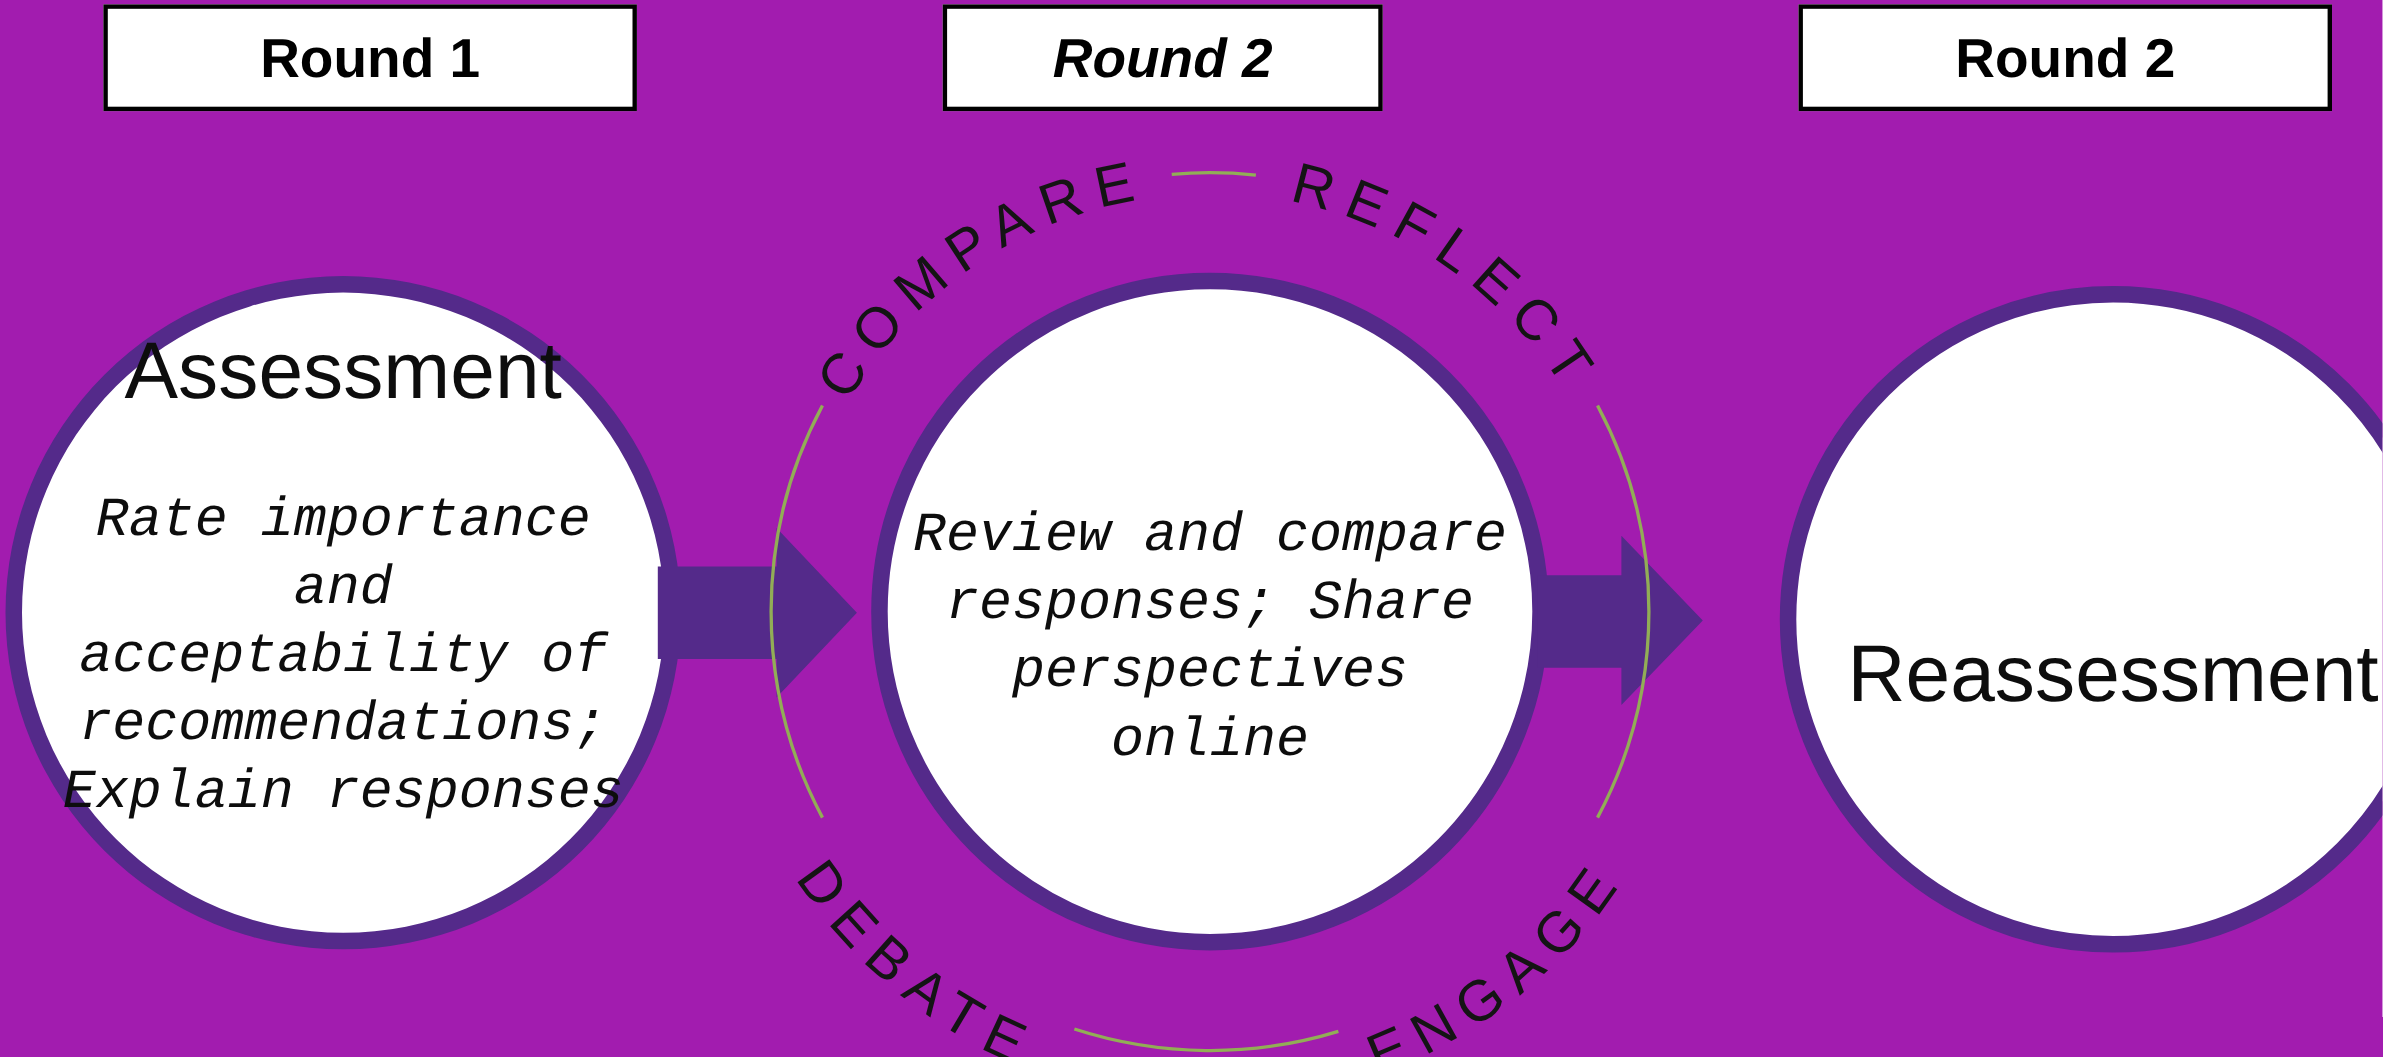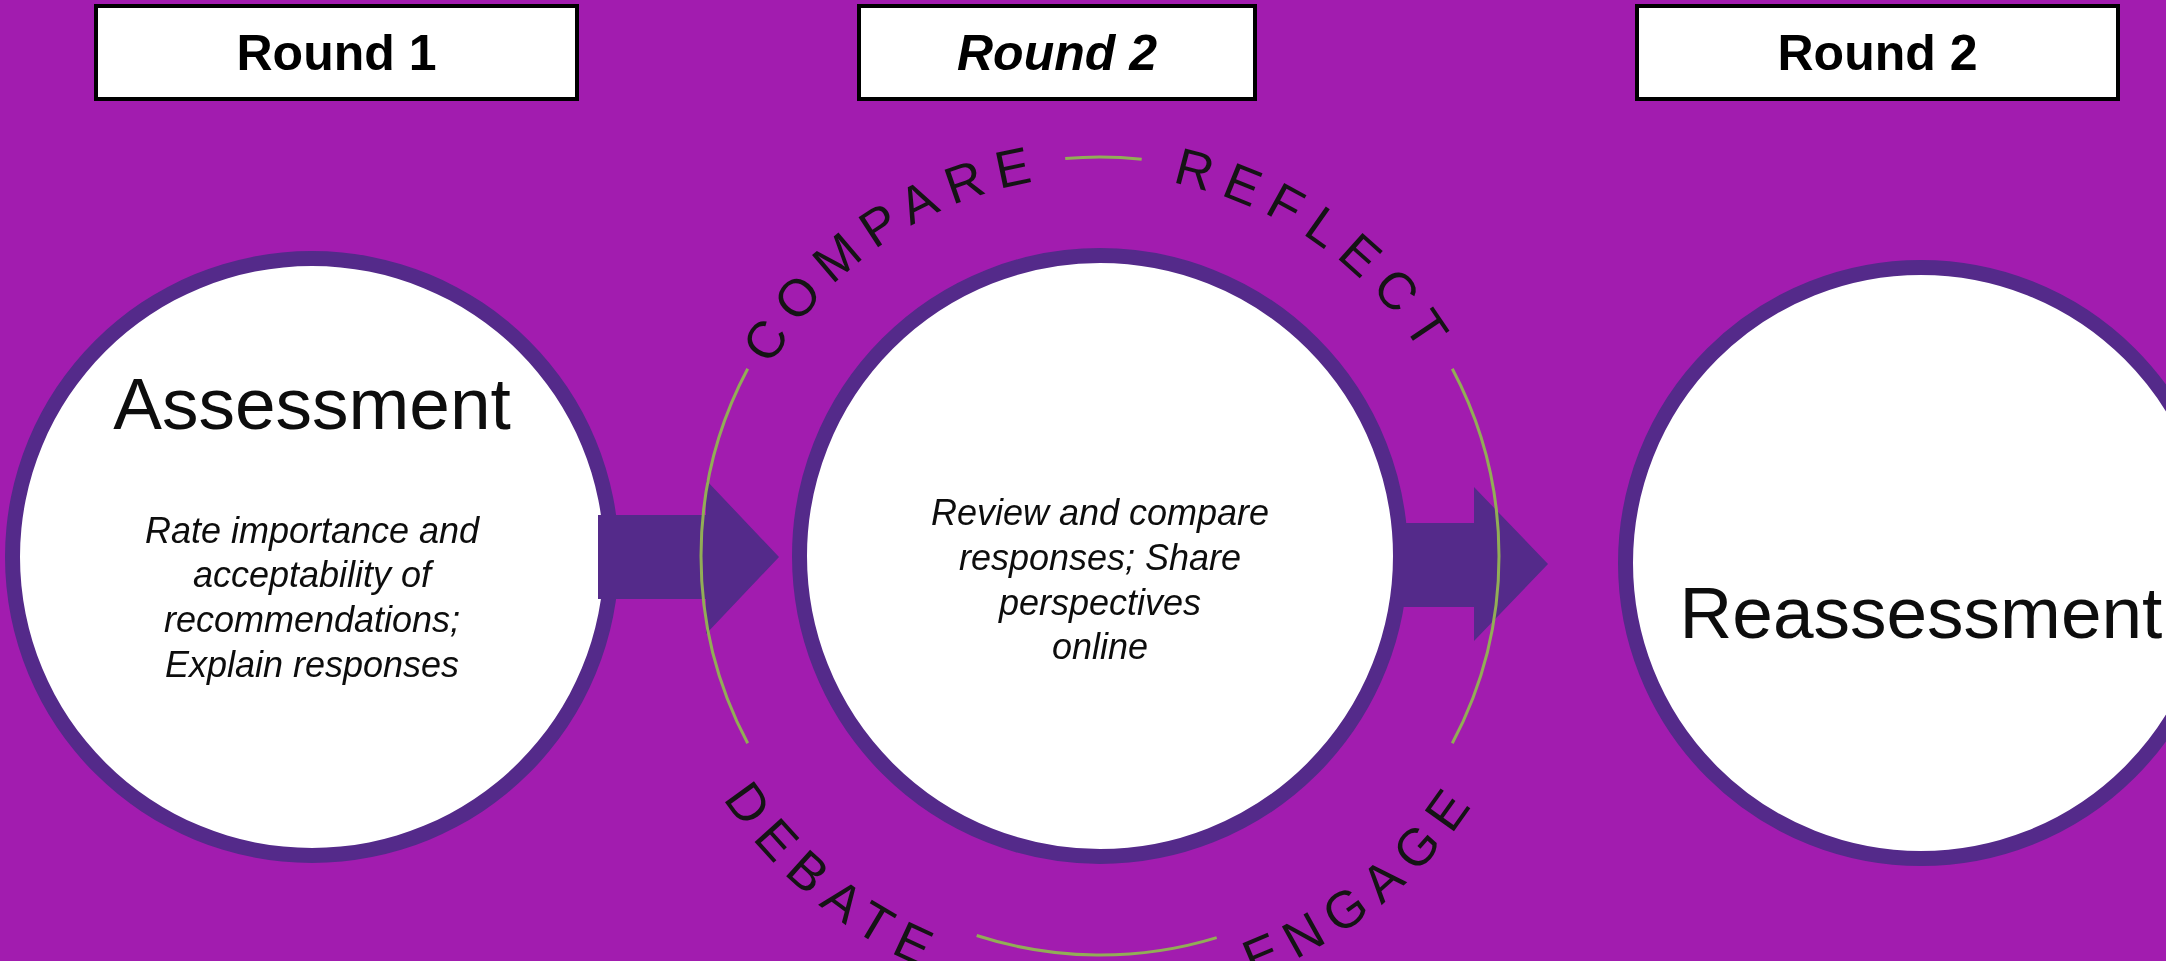--- a/index.html
+++ b/index.html
@@ -45,23 +45,24 @@
   #circle-assessment .stage-content{transform:translateY(-31px);}
   #circle-feedback .stage-content{transform:translateY(10px);}
   #circle-reassessment .stage-content{transform:translateY(50px);}
 
   .stage-title{
     font-size:73px;line-height:1.08;
     white-space:pre-line;
   }
   .stage-desc{
     font-style:italic;
-    font-size:36px;line-height:1.24;
+    font-size:50px;line-height:1.24;
     white-space:pre-line;
     margin-top:29px;
+    font-family:Liberation Mono, monospace;
   }
 
   
   #overlay{
     position:absolute;left:0;top:0;width:2166px;height:961px;
     pointer-events:none;
   }
   .flow-arrow{fill:#542A8A;}
   .cycle-arc{fill:none;stroke:#92AD56;stroke-width:3px;}
   .cycle-word{

